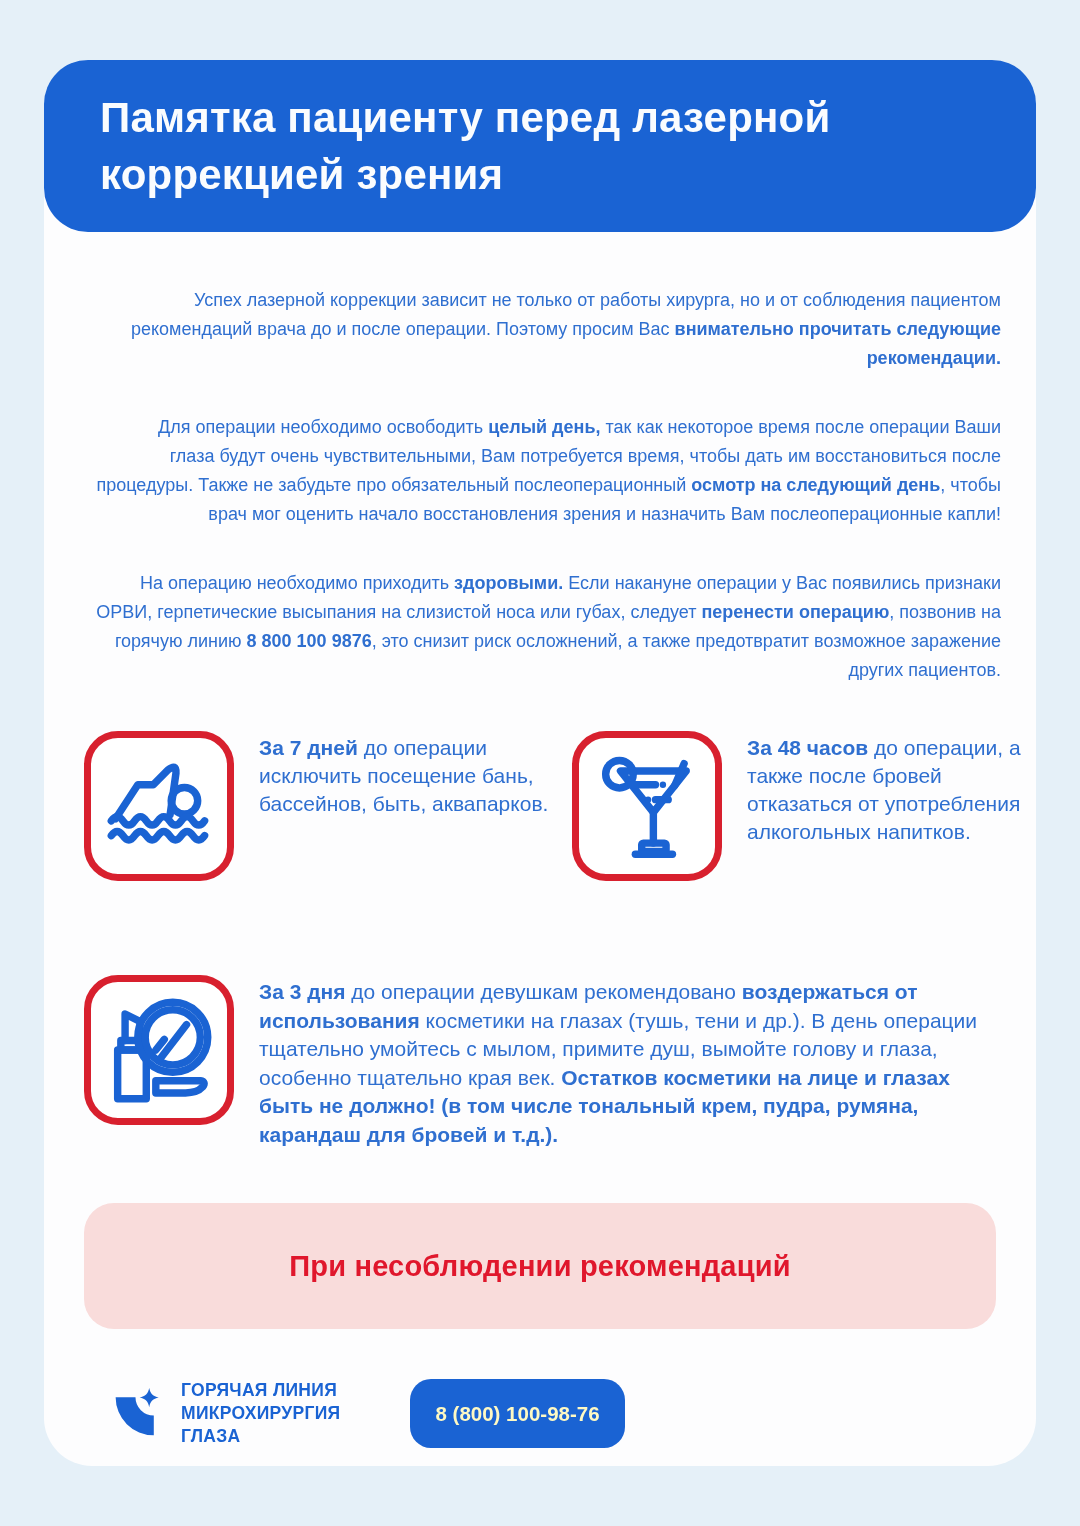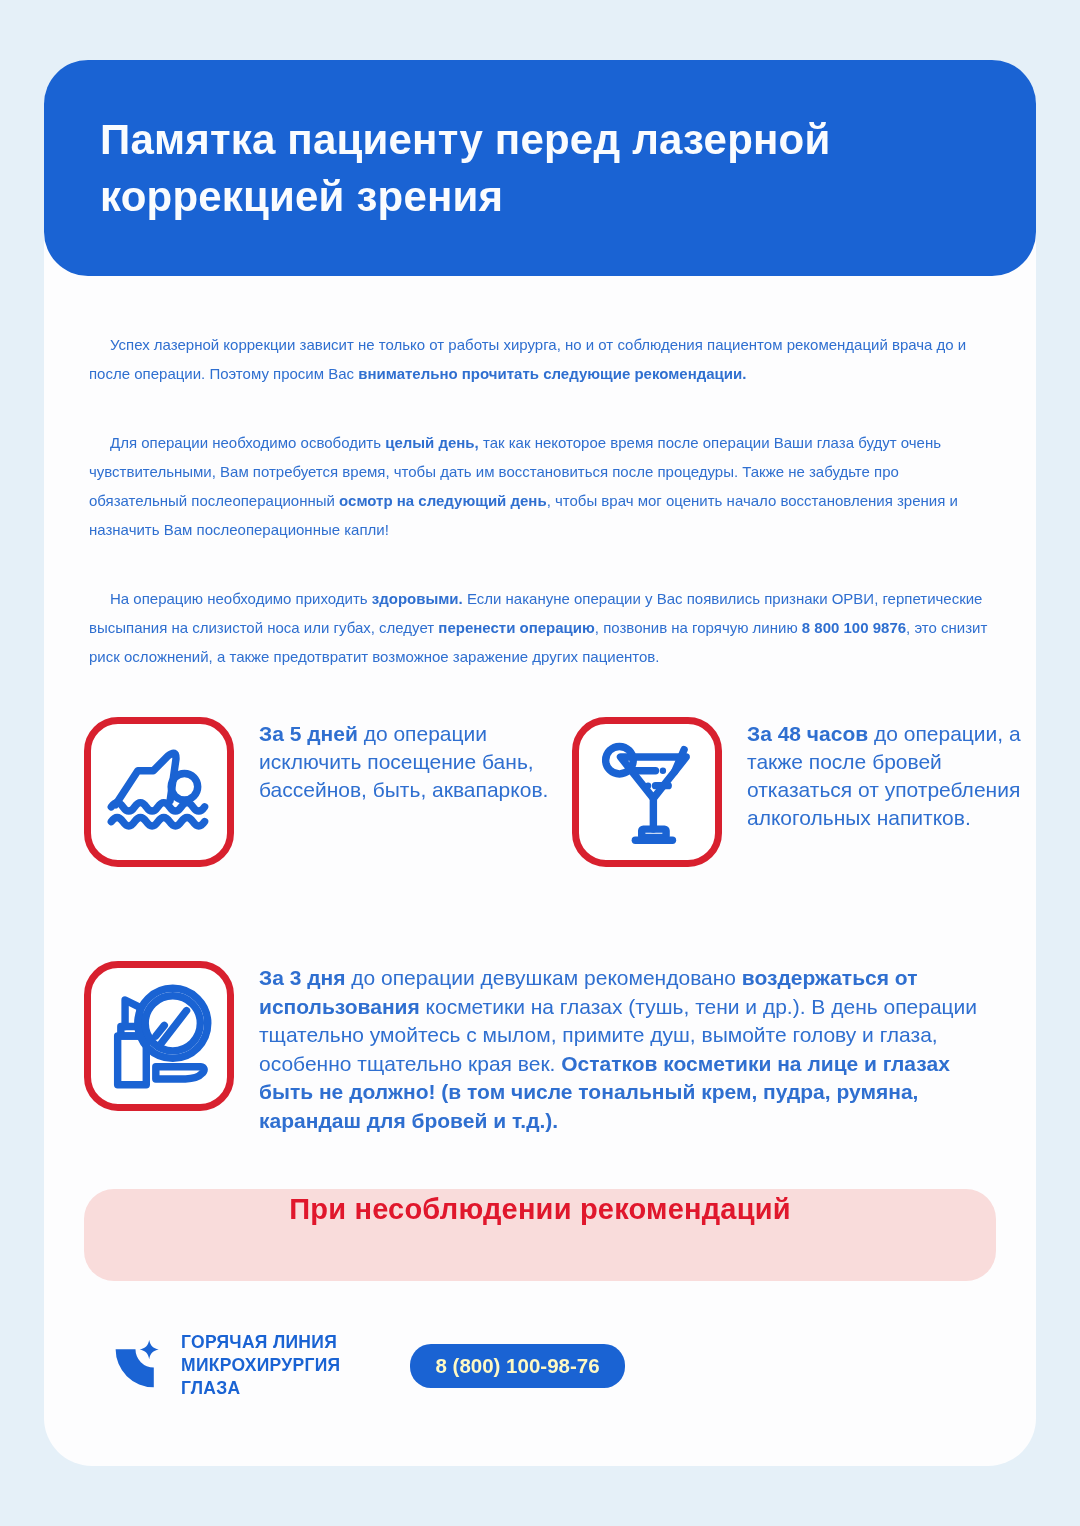--- a/index.html
+++ b/index.html
@@ -6,40 +6,40 @@
     --page-bg:#e5f0f8; --card-bg:#fdfdfe; --brand-blue:#1a63d3; --text-blue:#2f6fd0;
     --alert-red:#d8202e; --warning-red:#e0172c; --warning-bg:#f9dcdb; --title-white:#fafcfe;
   }
   *{box-sizing:border-box}
   html,body{margin:0;padding:0}
   body{
     width:1080px;height:1526px;overflow:hidden;background:var(--page-bg);
     font-family:"Liberation Sans","DejaVu Sans",sans-serif;
   }
   .card{width:992px;height:1406px;margin:60px auto 0;background:var(--card-bg);border-radius:48px;}
-  .header{height:216px;background:var(--brand-blue);border-radius:44px;padding:12px 56px;display:flex;align-items:center;}
+  .header{height:172px;background:var(--brand-blue);border-radius:44px;padding:12px 56px;display:flex;align-items:center;}
   .header h1{margin:0;color:var(--title-white);font-size:42px;line-height:57px;font-weight:700;letter-spacing:.2px;}
   .content{padding:0 40px;}
-  .para{margin:40px 0 0 5px;width:912px;text-indent:21px;font-size:15px;line-height:29px;color:var(--text-blue);}
+  .para{margin:40px 0 0 5px;width:912px;text-indent:21px;font-size:18px;line-height:29px;color:var(--text-blue);text-align:right;}
   .para:first-of-type{margin-top:54px}
   .para b{font-weight:700}
   .cards-row{margin-top:46px;display:flex;}
   .rec{display:flex;align-items:flex-start;gap:25px;}
   .rec-2{margin-left:21px}
   .rec-wide{margin-top:94px}
   .icon-tile{flex:none;width:150px;height:150px;background:#fff;border:7px solid var(--alert-red);border-radius:34px;display:flex;align-items:center;justify-content:center;}
   .pict{width:106px;height:106px;}
   .pict .st{fill:none;stroke:var(--brand-blue);stroke-width:7;stroke-linecap:round;stroke-linejoin:round;}
   .pict .fl{fill:var(--brand-blue);stroke:none;}
   .rec-text{margin:0;padding-top:3px;font-size:21px;line-height:28px;color:var(--text-blue);}
   .rec-text b{font-weight:700}
   .w1{width:292px}.w2{width:282px}.w3{width:758px;line-height:28.5px}
-  .warning{margin-top:54px;height:92px;background:var(--warning-bg);border-radius:30px;display:flex;flex-direction:row;justify-content:center;text-align:center;}
+  .warning{margin-top:54px;height:126px;background:var(--warning-bg);border-radius:30px;display:flex;flex-direction:column;justify-content:center;text-align:center;}
   .warning p{margin:0;color:var(--warning-red);font-weight:700;font-size:29px;line-height:41px;letter-spacing:.2px;}
-  .footer{margin-top:50px;display:flex;align-items:center;}
+  .footer{margin-top:50px;display:flex;}
   .brand{display:flex;align-items:center;gap:15px;margin-left:24px;}
   .brand-logo{width:58px;height:68px;}
   .brand-logo path{fill:var(--brand-blue);}
   .brand-lines{display:flex;flex-direction:column;color:var(--brand-blue);font-weight:700;font-size:17.5px;line-height:23px;letter-spacing:.3px;}
   .pill{background:var(--brand-blue);color:#fef9c3;font-weight:700;font-size:20.5px;line-height:24px;padding:10px 25px;border-radius:21px;white-space:nowrap;cursor:pointer;border:none;}
   .pill-phone{margin-left:70px;}
   .pill-site{margin-left:auto;margin-right:60px;}
 </style>
 </head>
 <body>
@@ -60,21 +60,21 @@
 
       <div class="rec">
         <div class="icon-tile">
           <svg class="pict" viewBox="0 0 100 100">
             <path class="st" d="M9 62 L30 30 L44.5 30 L58.5 16 Q66.5 9.5 66 19 L60.5 58"></path>
             <circle class="st" cx="74" cy="45" r="12.5"></circle>
             <path class="st" d="M5 64 q5.5 -8 11 0 t11 0 t11 0 t11 0 t11 0 t11 0 t11 0 t11 0"></path>
             <path class="st" d="M5 78 q5.5 -8 11 0 t11 0 t11 0 t11 0 t11 0 t11 0 t11 0 t11 0"></path>
           </svg>
         </div>
-        <p class="rec-text w1"><b>За 5 дней</b><span> до операции исключить посещение бань, бассейнов, быть, аквапарков.</span></p>
+        <p class="rec-text w1"><b>За 7 дней</b><span> до операции исключить посещение бань, бассейнов, быть, аквапарков.</span></p>
       </div>
 
       <div class="rec rec-2">
         <div class="icon-tile">
           <svg class="pict" viewBox="0 0 100 100">
             <path class="st" d="M25 17 H87 L56 56 Z"></path>
             <circle class="st" cx="24" cy="20" r="13"></circle>
             <path class="st" d="M76 31 L85 10"></path>
             <path class="st" d="M35 30 H58"></path>
             <circle class="fl" cx="65" cy="30" r="3"></circle>

